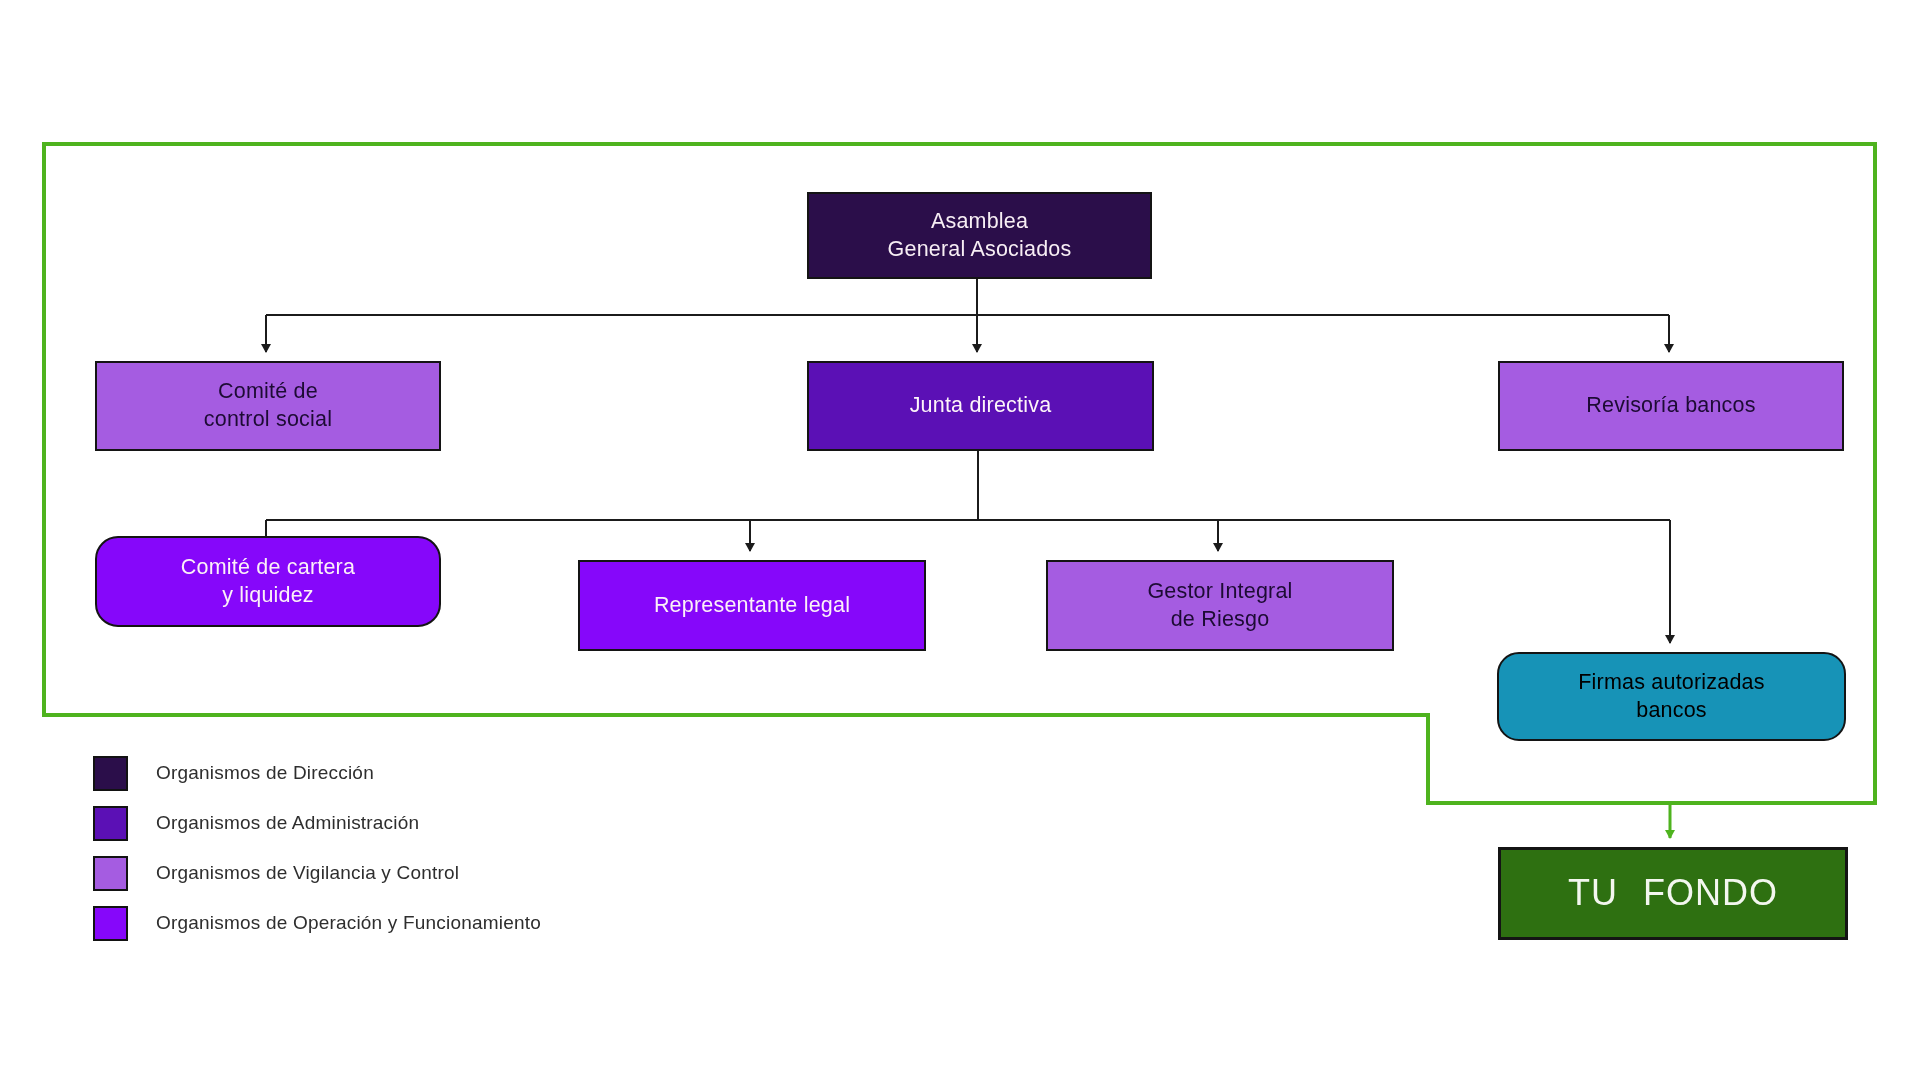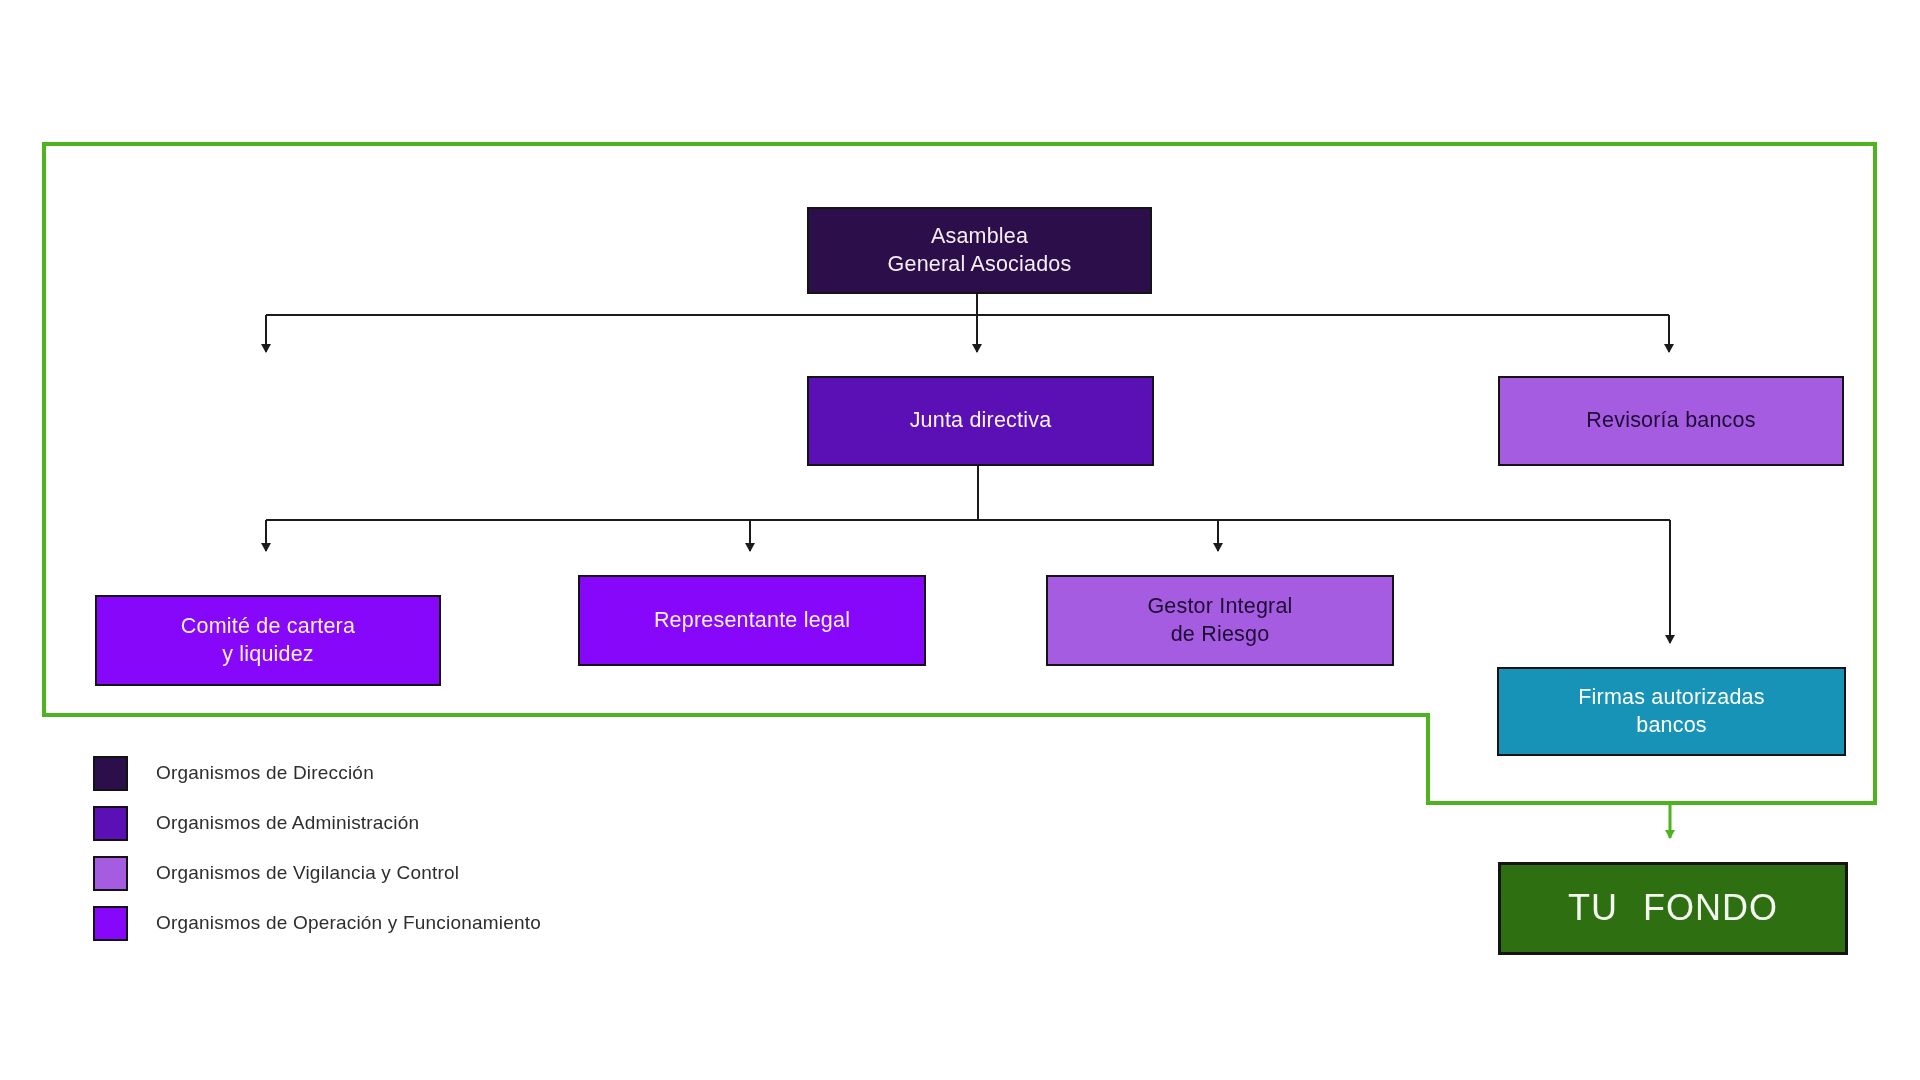--- a/index.html
+++ b/index.html
@@ -3,34 +3,34 @@
 <meta charset="utf-8">
 <style>
   html,body{margin:0;padding:0;background:#ffffff;}
   body{font-family:"Liberation Sans", sans-serif;}
   .stage{position:relative;width:1920px;height:1080px;background:#ffffff;overflow:hidden;}
   .layer{position:absolute;left:0;top:0;width:1920px;height:1080px;}
 
   .node{
     position:absolute;display:flex;align-items:center;justify-content:center;
     text-align:center;border:2px solid #141414;white-space:pre-line;
-    font-size:21.5px;line-height:1.28;letter-spacing:.2px;margin-top:15px;
+    font-size:21.5px;line-height:1.28;letter-spacing:.2px;
   }
   .cat-direccion{background:#2b0e4a;color:#f7eef4;}
   .cat-administracion{background:#5b10b5;color:#fdf5f9;text-align:center;}
   .cat-vigilancia{background:#a55ce1;color:#1d0b34;}
   .cat-operacion{background:#8607fa;color:#fcf0f8;}
-  .cat-bancos{background:#1793b7;color:#ffffff;}
+  .cat-bancos{background:#1793b7;color:#000000;border-radius:22px;}
   .cat-fondo{background:#2e7011;color:#f3f7ef;font-size:36px;word-spacing:14px;letter-spacing:1px;border-width:3px;}
 
   .n-asamblea{left:807px;top:192px;width:341px;height:83px;}
   .n-control-social{left:95px;top:361px;width:342px;height:86px;}
   .n-junta{left:807px;top:361px;width:343px;height:86px;}
   .n-revisoria{left:1498px;top:361px;width:342px;height:86px;}
-  .n-cartera{left:95px;top:580px;width:342px;height:87px;}
+  .n-cartera{left:95px;top:536px;width:342px;height:87px;border-radius:23px;}
   .n-representante{left:578px;top:560px;width:344px;height:87px;}
   .n-gestor{left:1046px;top:560px;width:344px;height:87px;}
   .n-firmas{left:1497px;top:652px;width:345px;height:85px;}
   .n-fondo{left:1498px;top:847px;width:344px;height:87px;}
 
   .legend{position:absolute;left:93px;top:756px;width:600px;}
   .legend-row{position:absolute;left:0;display:flex;align-items:center;height:34px;}
   .legend-row.r0{top:0;}
   .legend-row.r1{top:50px;}
   .legend-row.r2{top:100px;}
@@ -72,20 +72,22 @@
       <path d="M750 520 V551" marker-end="url(#arrB)"></path>
       <path d="M1218 520 V551" marker-end="url(#arrB)"></path>
       <path d="M1670 520 V643" marker-end="url(#arrB)"></path>
     </g>
 
     <path d="M1670 805 V838" stroke="#4eb31e" stroke-width="3" fill="none" marker-end="url(#arrG)"></path>
   </svg>
 
   <div class="node cat-direccion n-asamblea">Asamblea
 General Asociados</div>
+  <div class="node cat-vigilancia n-control-social">Comité de
+control social</div>
   <div class="node cat-administracion n-junta">Junta directiva</div>
   <div class="node cat-vigilancia n-revisoria">Revisoría bancos</div>
   <div class="node cat-operacion n-cartera">Comité de cartera
 y liquidez</div>
   <div class="node cat-operacion n-representante">Representante legal</div>
   <div class="node cat-vigilancia n-gestor">Gestor Integral
 de Riesgo</div>
   <div class="node cat-bancos n-firmas">Firmas autorizadas
 bancos</div>
   <div class="node cat-fondo n-fondo">TU FONDO</div>

